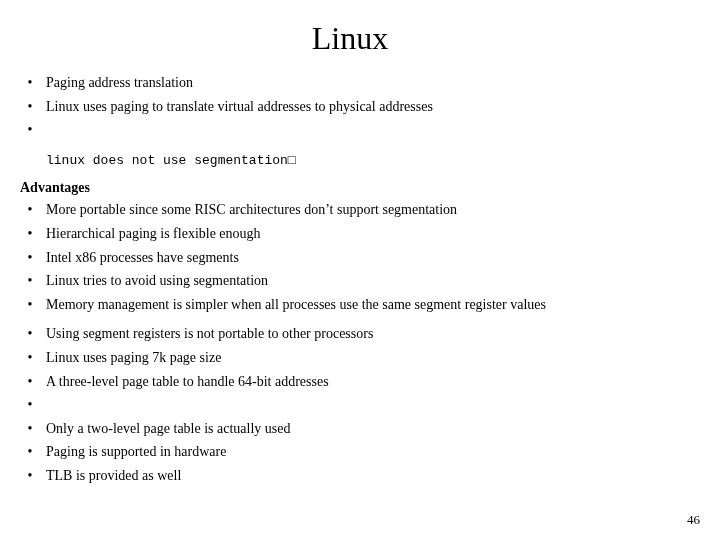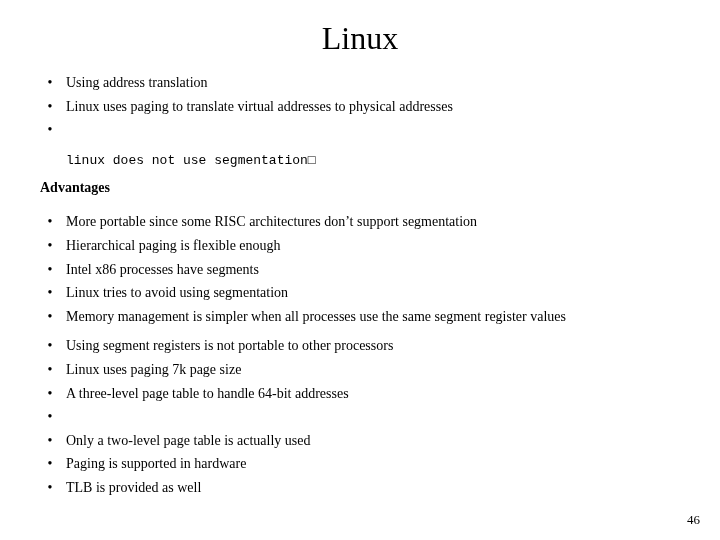--- a/index.html
+++ b/index.html
@@ -15,21 +15,21 @@
       font-family: 'Times New Roman', Times, serif;
       font-size: 14px;
       color: #000000;
       overflow: hidden;
     }
 
     .page {
       width: 720px;
       height: 540px;
       position: relative;
-      padding: 20px 40px 30px 40px;
+      padding: 20px 40px 30px 20px;
     }
 
     .title {
       text-align: center;
       font-size: 32px;
       font-weight: normal;
       margin-bottom: 16px;
       font-family: 'Times New Roman', Times, serif;
     }
 
@@ -47,21 +47,21 @@
     }
 
     .bullet {
       min-width: 20px;
       margin-right: 6px;
       text-align: center;
     }
 
     .section-title {
       font-weight: bold;
-      margin-bottom: 16px;
+      margin-bottom: 4px;
       font-size: 14px;
     }
 
     .monospace {
       font-family: 'Courier New', Courier, monospace;
       font-size: 13px;
       margin-top: 32px;
     }
 
     .page-number {
@@ -74,21 +74,21 @@
 </head>
 <body>
 
 <div class="page">
 
   <h1 class="title">Linux</h1>
 
   <ul class="bullet-list">
     <li>
       <span class="bullet">•</span>
-      <span>Using address translation</span>
+      <span>Paging address translation</span>
     </li>
     <li>
       <span class="bullet">•</span>
       <span>Linux uses paging to translate virtual  addresses to physical addresses</span>
     </li>
     <li>
       <span class="bullet">•</span>
       <span class="monospace">linux does not use segmentation□</span>
     </li>
   </ul>

